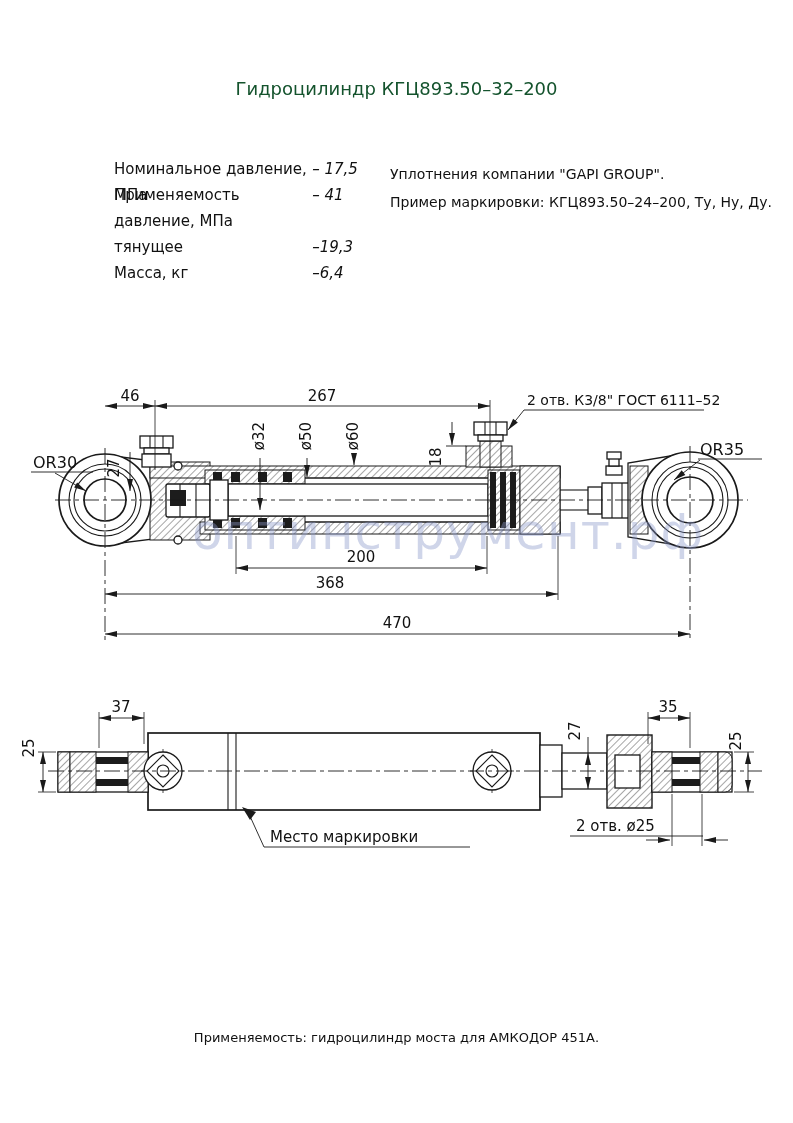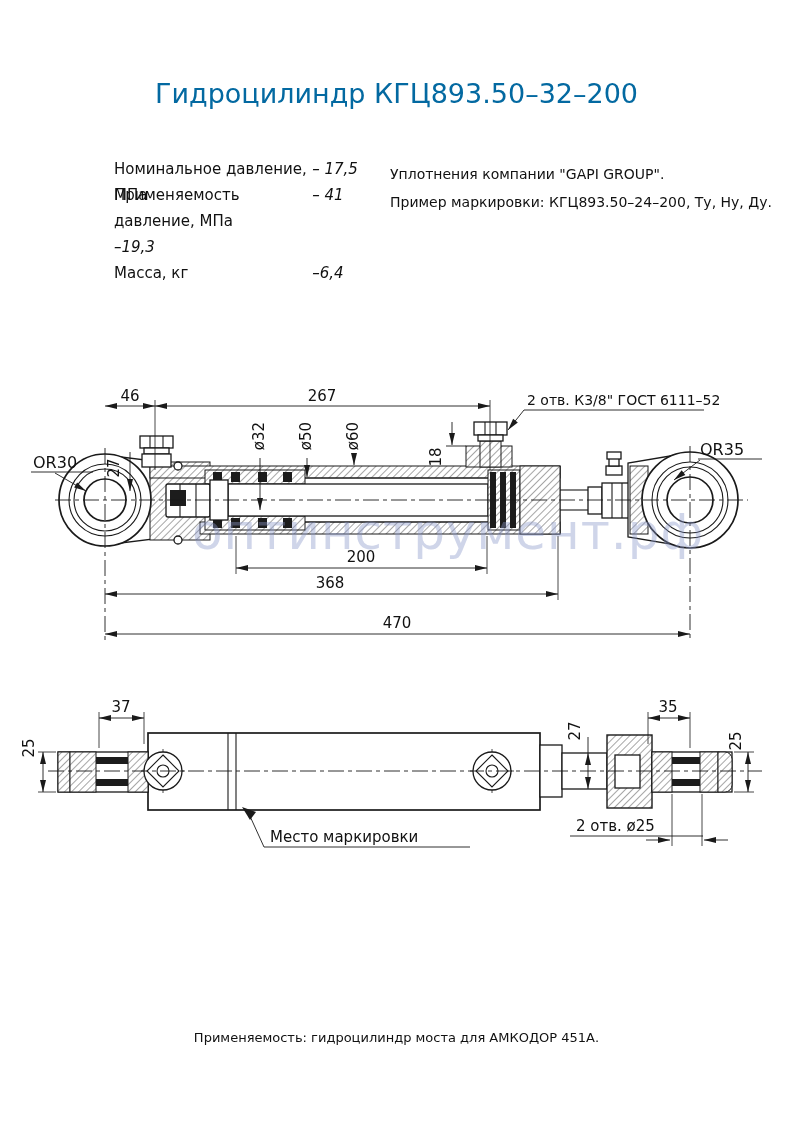--- a/index.html
+++ b/index.html
@@ -1,19 +1,19 @@
 <!DOCTYPE html>
 <html><head>
 <meta charset="utf-8">
 <style>
   html,body{margin:0;padding:0;background:#fff;}
   #page{position:relative;width:793px;height:1123px;background:#ffffff;overflow:hidden;
         font-family:"DejaVu Sans",sans-serif;color:#111;}
   #title{position:absolute;top:78px;left:0;width:100%;text-align:center;
-         font-size:27px;letter-spacing:0px;color:#0369a1;}
+         font-size:18px;letter-spacing:0px;color:#14532d;}
   #specs{position:absolute;top:156px;left:73px;width:300px;font-size:15px;}
   .spec-row{display:flex;height:26px;line-height:26px;margin-left:41px;}
   .spec-label{width:228px;}
   .spec-value{width:70px;font-style:italic;}
   #notes{position:absolute;top:160px;left:390px;font-size:14px;line-height:28px;}
   #footer{position:absolute;top:1030px;left:0;width:100%;text-align:center;font-size:13px;}
   svg text{font-family:"DejaVu Sans",sans-serif;fill:#111;}
   .d{font-size:15px;}
   .d2{font-size:14px;}
   .orl{font-size:16px;}
@@ -39,20 +39,21 @@
       <span class="spec-value">– 17,5</span>
     </div>
     <div class="spec-row">
       <span class="spec-label">Применяемость давление, МПа</span>
       <span class="spec-value">– 41</span>
     </div>
     <div class="spec-row">
       <span class="spec-value"></span>
     </div>
     <div class="spec-row">
+      <span class="spec-label">тянущее</span>
       <span class="spec-value">–19,3</span>
     </div>
     <div class="spec-row">
       <span class="spec-label">Масса, кг</span>
       <span class="spec-value">–6,4</span>
     </div>
   </div>
 
   <div id="notes">
     <div>Уплотнения компании "GAPI GROUP".</div>

